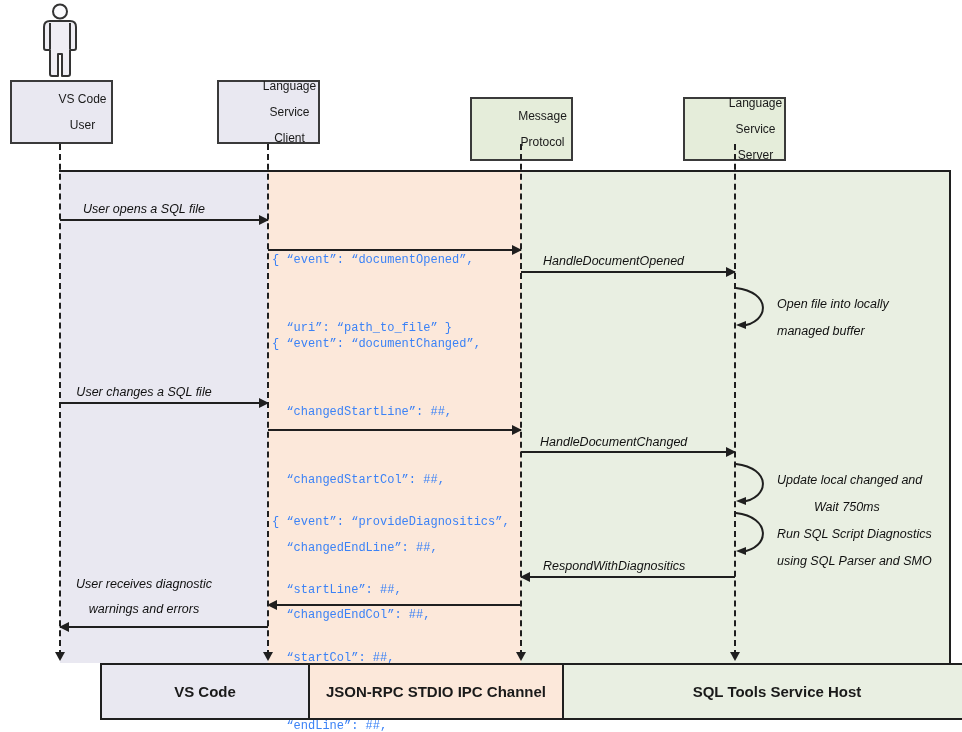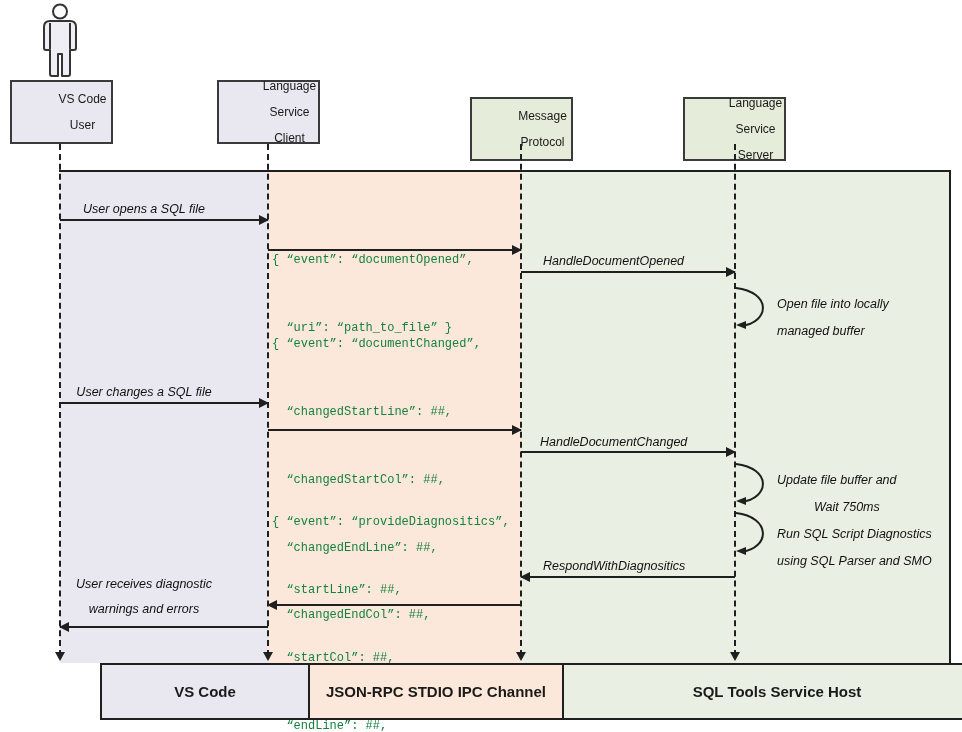--- a/index.html
+++ b/index.html
@@ -26,21 +26,21 @@
   .bbox{position:absolute;top:663px;height:57px;border:2px solid var(--line);
         display:flex;align-items:center;justify-content:center;font-size:15px;font-weight:bold;margin-left:41px;}
   .arrow{position:absolute;height:0;border-top:2px solid var(--line);}
   .arrow.right::after{content:"";position:absolute;right:-1px;top:-6px;width:0;height:0;
       border-left:10px solid var(--line);border-top:5px solid transparent;border-bottom:5px solid transparent;}
   .arrow.left::before{content:"";position:absolute;left:-1px;top:-6px;width:0;height:0;
       border-right:10px solid var(--line);border-top:5px solid transparent;border-bottom:5px solid transparent;}
   .lbl{position:absolute;font-style:italic;font-size:12.5px;white-space:nowrap;color:#111;}
   .lbl.center{text-align:center;width:168px;left:60px;}
   .mono{position:absolute;font-family:"Liberation Mono","DejaVu Sans Mono",monospace;
-        font-size:12px;line-height:22.6px;white-space:pre;color:#15803d;}
+        font-size:12px;line-height:22.6px;white-space:pre;color:#3b82f6;}
   .loop{position:absolute;left:735px;width:44px;}
   .loop-head{position:absolute;left:736px;width:0;height:0;border-right:10px solid var(--line);
              border-top:4px solid transparent;border-bottom:4px solid transparent;}
   .actor{position:absolute;left:40px;top:3px;width:40px;height:75px;}
 </style>
 </head>
 <body>
 
 <div class="canvas">
 
@@ -107,21 +107,21 @@
   <div class="lbl center" style="top:202px">User opens a SQL file</div>
   <div class="lbl center" style="top:385px">User changes a SQL file</div>
   <div class="lbl center" style="top:577px">User receives diagnostic</div>
   <div class="lbl center" style="top:602px">warnings and errors</div>
   <div class="lbl" style="left:543px;top:254px">HandleDocumentOpened</div>
   <div class="lbl" style="left:540px;top:435px">HandleDocumentChanged</div>
   <div class="lbl" style="left:543px;top:559px">RespondWithDiagnositics</div>
 
   <div class="lbl" style="left:777px;top:297px">Open file into locally</div>
   <div class="lbl" style="left:777px;top:324px">managed buffer</div>
-  <div class="lbl" style="left:777px;top:473px">Update file buffer and</div>
+  <div class="lbl" style="left:777px;top:473px">Update local changed and</div>
   <div class="lbl" style="left:814px;top:500px">Wait 750ms</div>
   <div class="lbl" style="left:777px;top:527px">Run SQL Script Diagnostics</div>
   <div class="lbl" style="left:777px;top:554px">using SQL Parser and SMO</div>
 
   <div class="mono" style="left:272px;top:204px">
     <div>{ “event”: “documentOpened”,</div>
     <div>  “uri”: “path_to_file” }</div>
   </div>
   <div class="mono" style="left:272px;top:288px">
     <div>{ “event”: “documentChanged”,</div>

